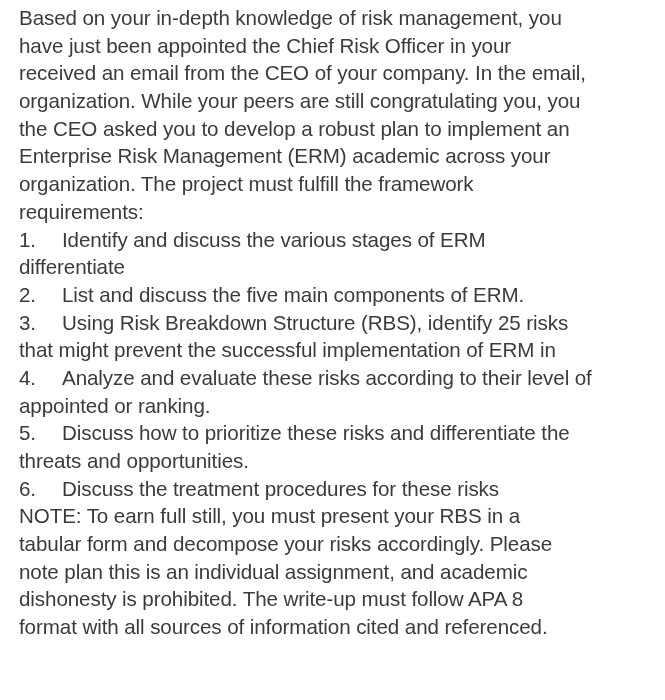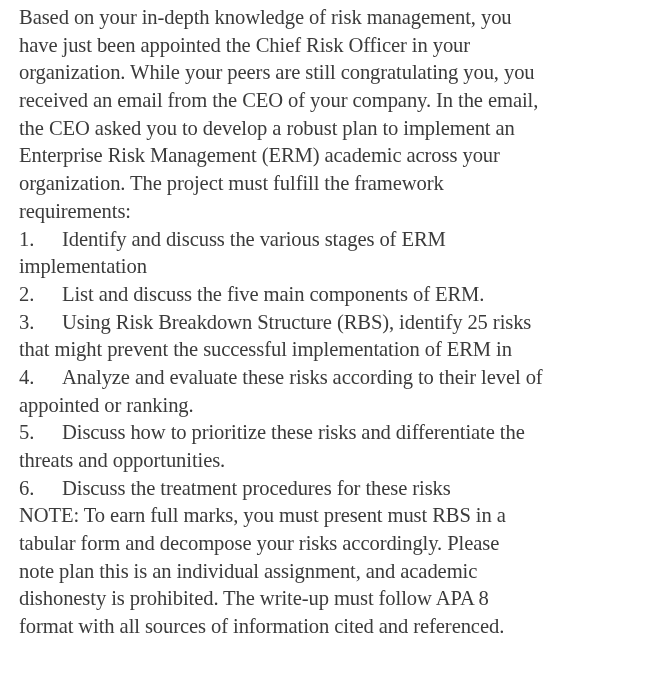--- a/index.html
+++ b/index.html
@@ -12,21 +12,21 @@
       height: 700px;
       overflow: hidden;
     }
     .doc {
       position: relative;
       width: 665px;
       height: 700px;
       box-sizing: border-box;
       padding: 4px 6px 0 19px;
       color: #3b3b3b;
-      font-family: Liberation Serif, serif;
+      font-family: Liberation Sans, sans-serif;
       font-size: 20.6px;
       line-height: 27.7px;
       letter-spacing: -0.1px;
     }
     .line {
       display: block;
       white-space: nowrap;
       height: 27.7px;
     }
     .num {
@@ -34,32 +34,32 @@
       width: 43px;
     }
   </style>
 </head>
 <body>
 
 <div class="doc">
   <div>
     <span class="line">Based on your in-depth knowledge of risk management, you</span>
     <span class="line">have just been appointed the Chief Risk Officer in your</span>
+    <span class="line">received an email from the CEO of your company. In the email,</span>
     <span class="line">organization. While your peers are still congratulating you, you</span>
-    <span class="line">received an email from the CEO of your company. In the email,</span>
     <span class="line">the CEO asked you to develop a robust plan to implement an</span>
     <span class="line">Enterprise Risk Management (ERM) academic across your</span>
     <span class="line">organization. The project must fulfill the framework</span>
     <span class="line">requirements:</span>
   </div>
 
   <div>
     <div>
       <span class="line"><span class="num">1.</span><span>Identify and discuss the various stages of ERM</span></span>
-      <span class="line">implementation</span>
+      <span class="line">differentiate</span>
     </div>
     <div>
       <span class="line"><span class="num">2.</span><span>List and discuss the five main components of ERM.</span></span>
     </div>
     <div>
       <span class="line"><span class="num">3.</span><span>Using Risk Breakdown Structure (RBS), identify 25 risks</span></span>
       <span class="line">that might prevent the successful implementation of ERM in</span>
     </div>
     <div>
       <span class="line"><span class="num">4.</span><span>Analyze and evaluate these risks according to their level of</span></span>
@@ -68,19 +68,19 @@
     <div>
       <span class="line"><span class="num">5.</span><span>Discuss how to prioritize these risks and differentiate the</span></span>
       <span class="line">threats and opportunities.</span>
     </div>
     <div>
       <span class="line"><span class="num">6.</span><span>Discuss the treatment procedures for these risks</span></span>
     </div>
   </div>
 
   <div>
-    <span class="line">NOTE: To earn full marks, you must present must RBS in a</span>
+    <span class="line">NOTE: To earn full still, you must present your RBS in a</span>
     <span class="line">tabular form and decompose your risks accordingly. Please</span>
     <span class="line">note plan this is an individual assignment, and academic</span>
     <span class="line">dishonesty is prohibited. The write-up must follow APA 8</span>
     <span class="line">format with all sources of information cited and referenced.</span>
   </div>
 </div>
 
 </body></html>

